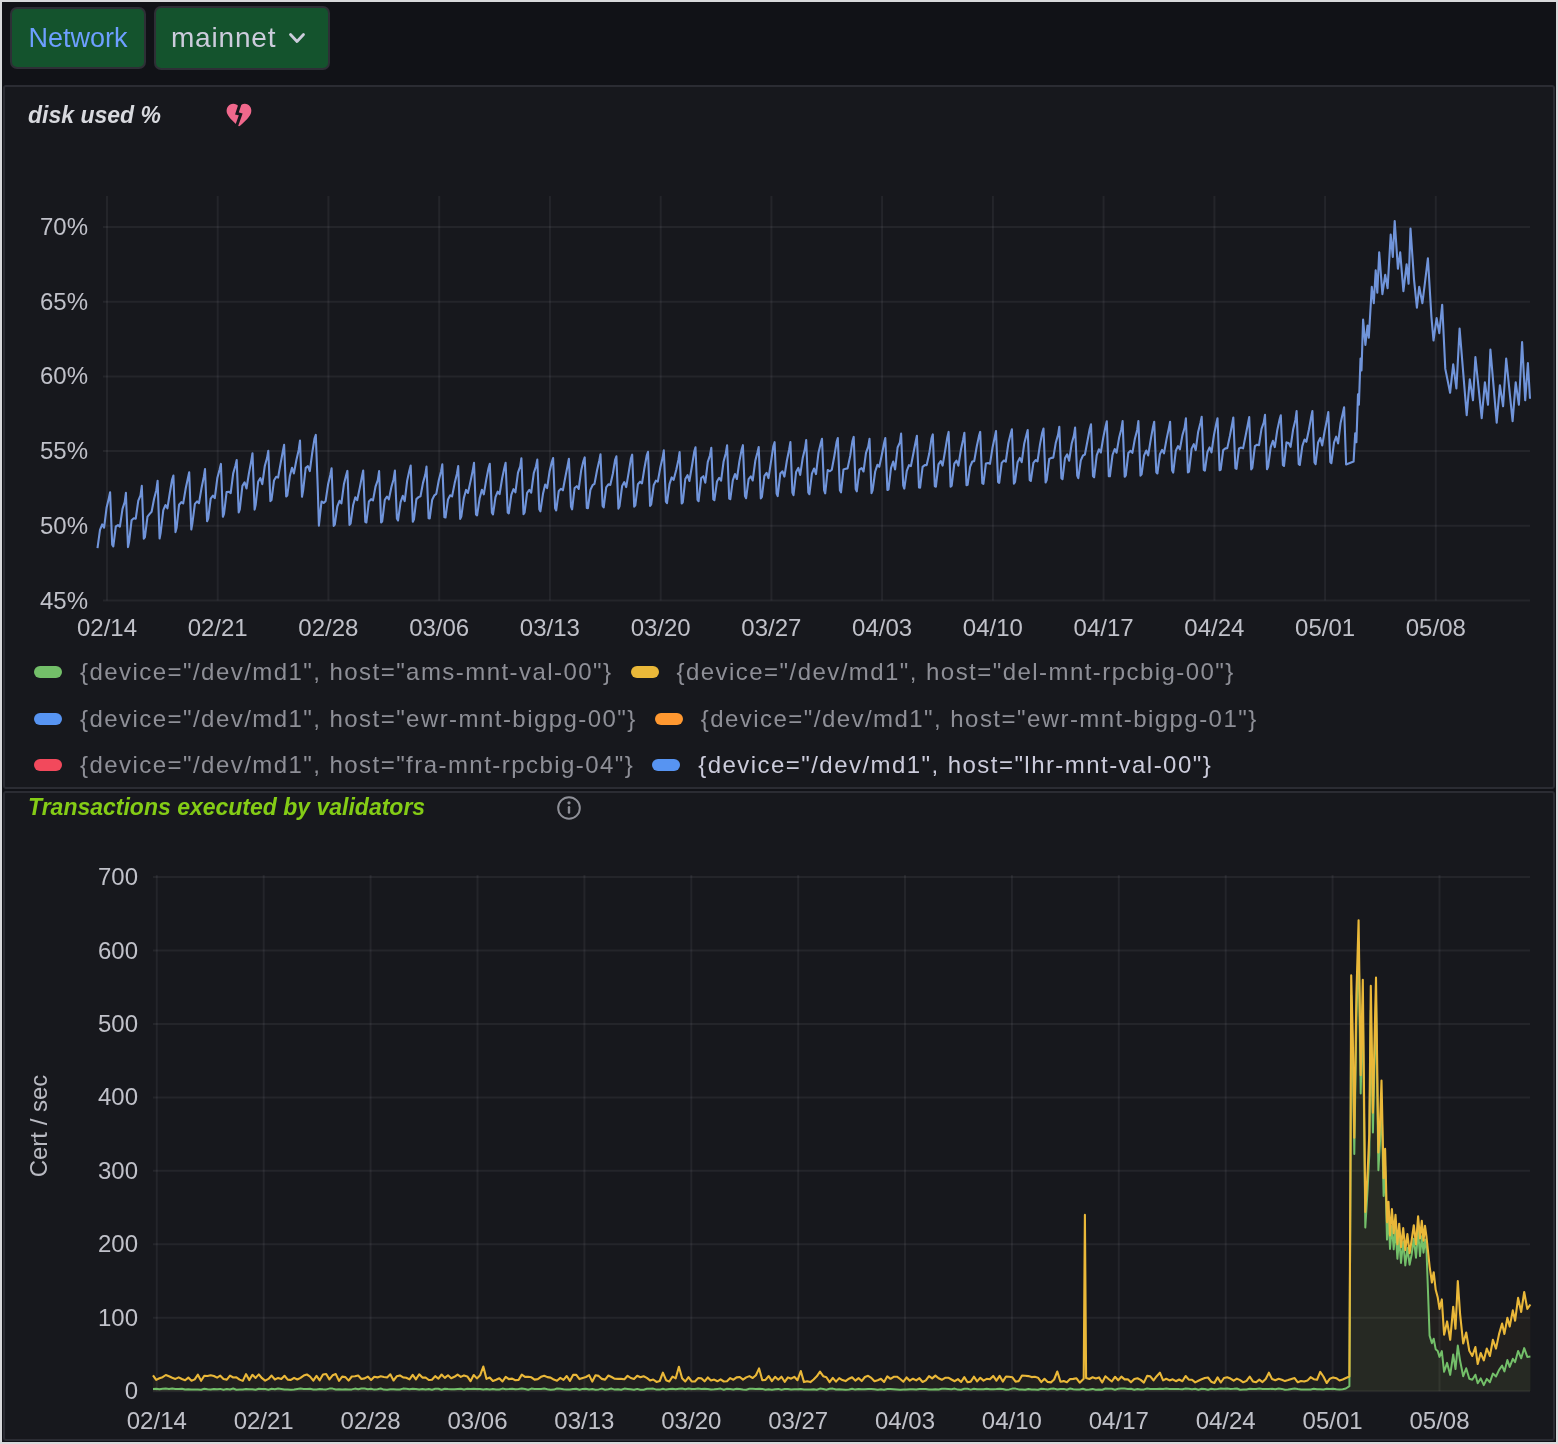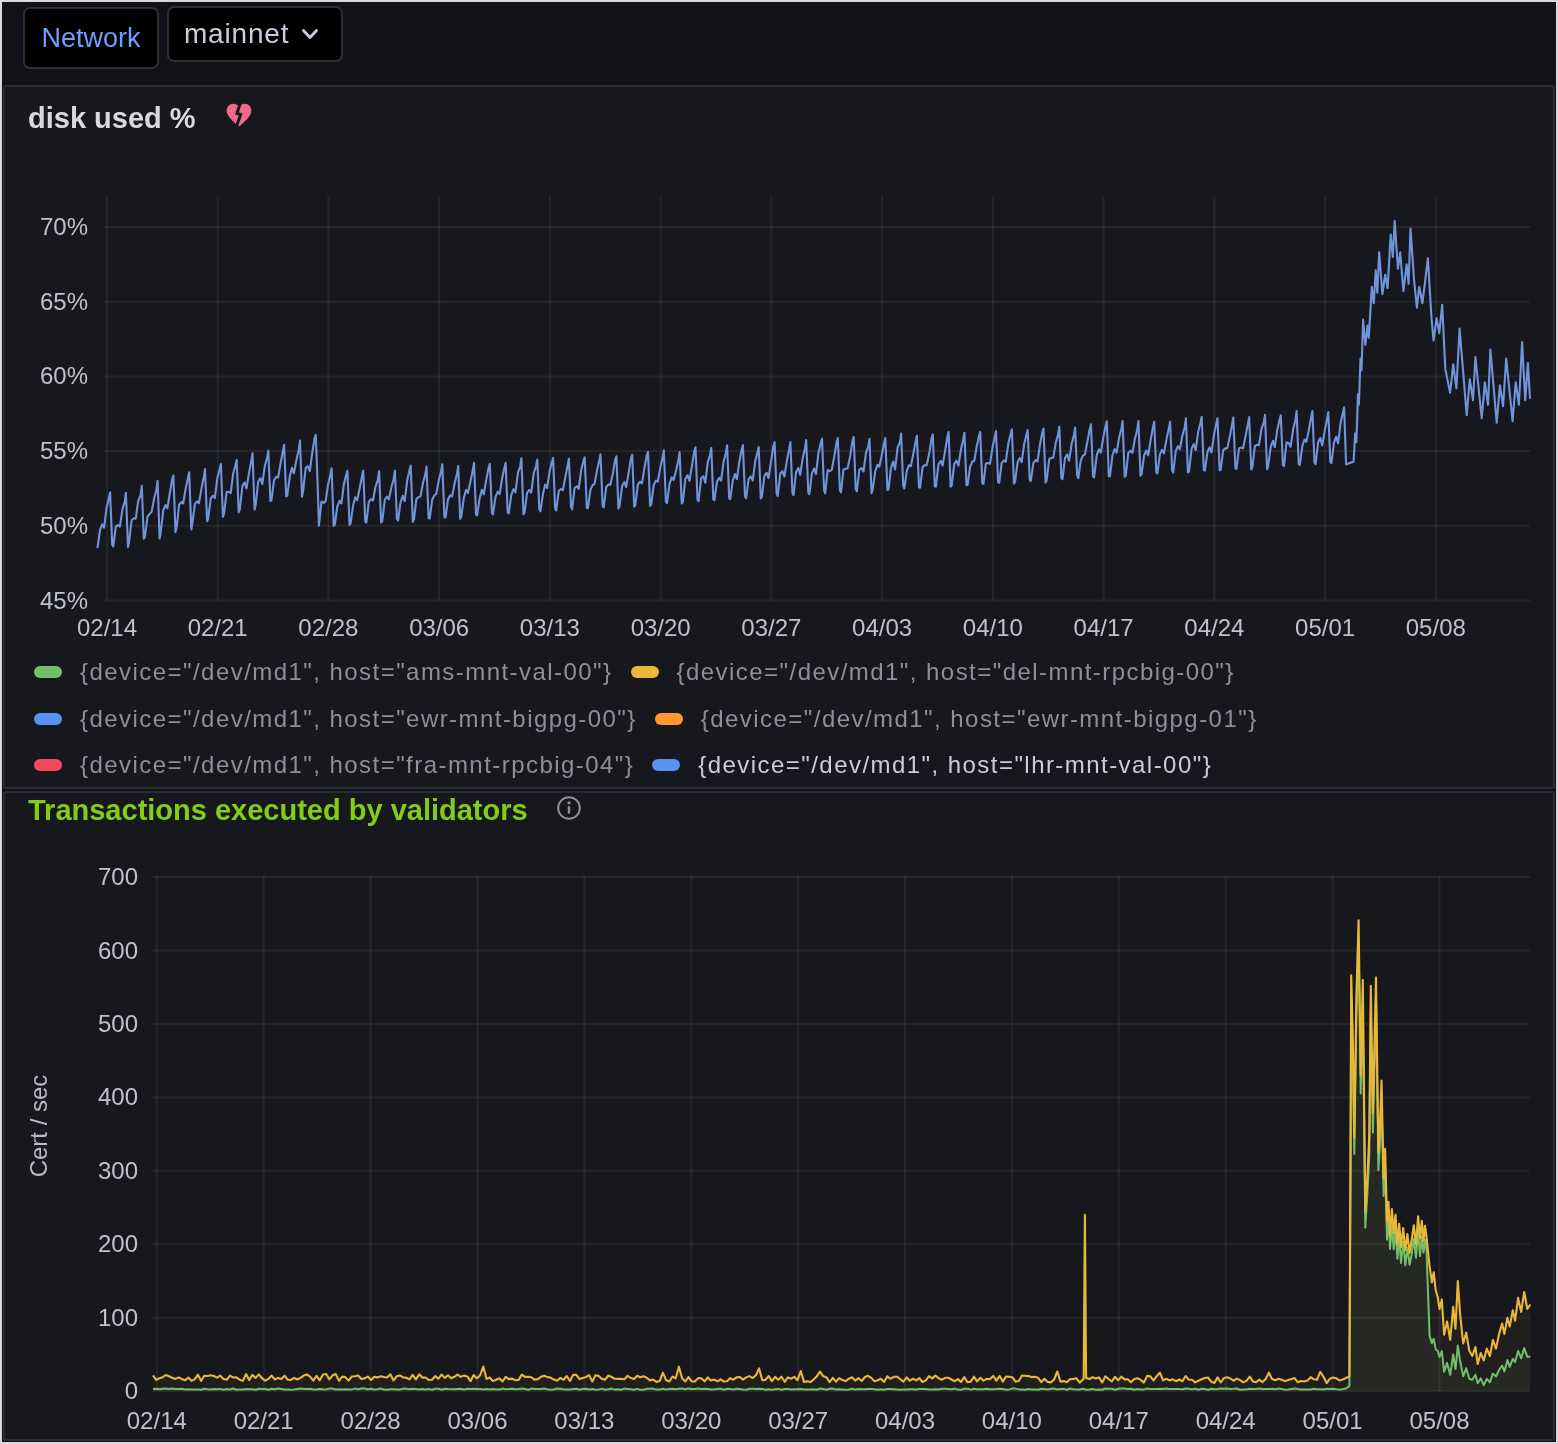--- a/index.html
+++ b/index.html
@@ -1,27 +1,27 @@
 <!DOCTYPE html>
 <html><head><meta charset="utf-8"><style>
 * { margin:0; padding:0; box-sizing:border-box; }
 html,body { width:1558px; height:1444px; background:#111217; overflow:hidden;
   font-family:"Liberation Sans", sans-serif; }
 #frame { position:absolute; inset:0; box-shadow: inset 0 0 0 2px #d8d9db; z-index:50; pointer-events:none; }
-.btn { position:absolute; border:2px solid #2e2f36; border-radius:7px; background:#000000;margin-left:13px; }
+.btn { position:absolute; border:2px solid #2e2f36; border-radius:7px; background:#14532d; }
 #netbtn { left:10px; top:7px; width:136px; height:62px; }
 #netbtn span { position:absolute; left:50%; top:50%; transform:translate(-50%,-50%);
   color:#6e9fff; font-size:27px; white-space:nowrap; }
-#mainnet { left:154px; top:6px; width:176px; height:56px; }
+#mainnet { left:154px; top:6px; width:176px; height:64px; }
 #mainnet .txt { position:absolute; left:15px; top:50%; transform:translateY(-50%);
   color:#ccccdc; font-size:28px; letter-spacing:0.8px; white-space:nowrap; }
 .panel { position:absolute; background:#17181d; border:2px solid #2b2c33; border-radius:3px; }
 #p1 { left:3px; top:85px; width:1552px; height:704px; }
 #p2 { left:3px; top:791px; width:1552px; height:650px; }
-.ptitle { position:absolute; color:#d8d9de; font-size:29px; font-weight:bold; white-space:nowrap; }
+.ptitle { position:absolute; color:#d8d9de; font-size:23px; font-weight:bold; white-space:nowrap;font-style:italic; }
 #chart { position:absolute; left:0; top:0; z-index:5; }
 .tick { fill:#c0c1c9; font-size:24px; font-family:"Liberation Sans",sans-serif; }
 #legend { position:absolute; left:34px; top:649px; z-index:6; }
 .lg-row { height:46.5px; display:flex; align-items:center; }
 .lg-item { display:flex; align-items:center; margin-right:18px; }
 .lg-dash { width:28px; height:12px; border-radius:6px; margin-right:18px; flex:none; }
 .lg-t { color:#8e8f97; font-size:24px; letter-spacing:1.45px; white-space:nowrap; }
 .lg-t-hi { color:#ccccdc; font-size:24px; letter-spacing:1.45px; white-space:nowrap; }
 #certsec { position:absolute; left:39px; top:1126px; transform:translate(-50%,-50%) rotate(-90deg);
   color:#b9bac2; font-size:24px; white-space:nowrap; z-index:6; }

